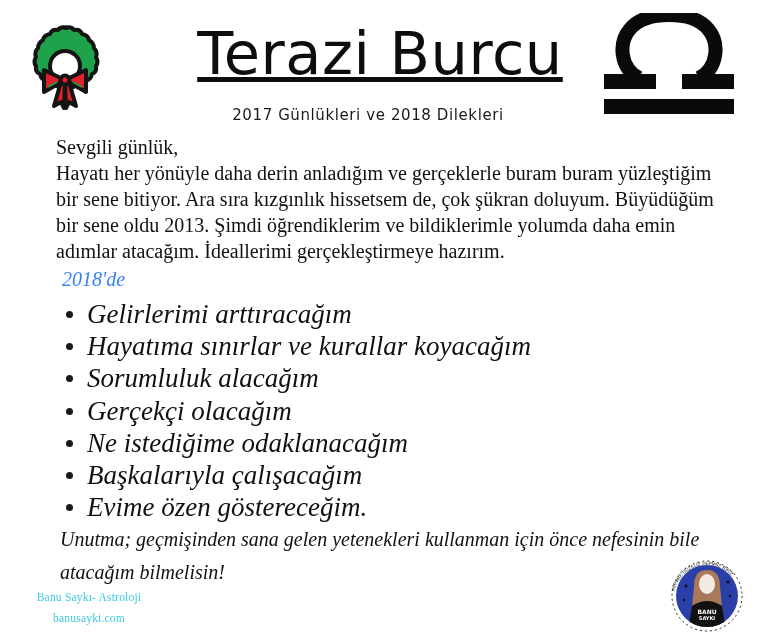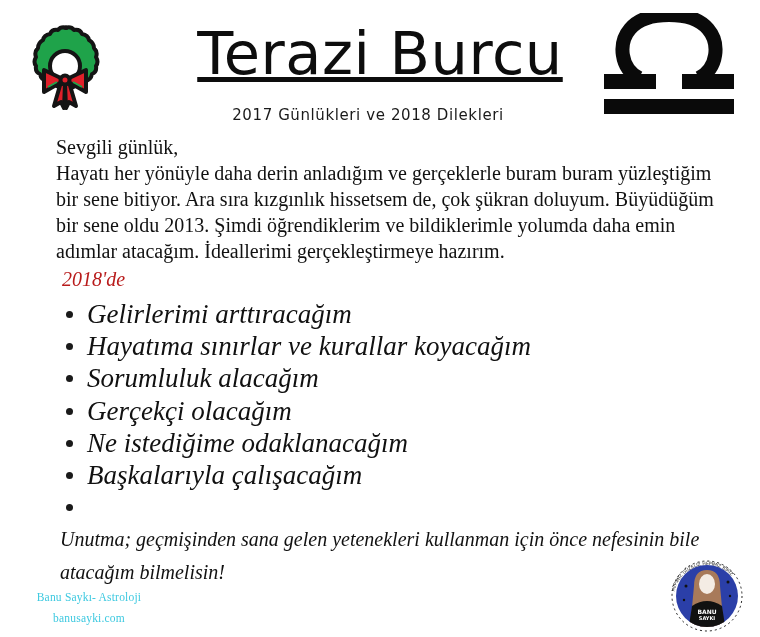--- a/index.html
+++ b/index.html
@@ -18,21 +18,21 @@
     #subtitle {
       left: 0; width: 736px; top: 106px; text-align: center;
       font-family: "DejaVu Sans", sans-serif; font-size: 15px; letter-spacing: 0.6px; color: #1a1a1a;
     }
     #body-text {
       left: 56px; top: 134px; width: 680px;
       font-size: 20px; line-height: 26px; color: #111;
     }
     #body-text p { margin: 0; }
     #year-label {
-      left: 62px; top: 268px; font-size: 20px; font-style: italic; color: #b91c1c; font-family: Liberation Serif, serif;
+      left: 62px; top: 268px; font-size: 20px; font-style: italic; color: #3b82f6; font-family: Liberation Serif, serif;
     }
     #wishes {
       left: 0; top: 299px; margin: 0; padding: 0; list-style: none;
     }
     #wishes li {
       position: relative; height: 32.2px; line-height: 30px;
       font-size: 27px; font-style: italic; color: #111; padding-left: 87px; white-space: nowrap;
     }
     #wishes li .dot {
       position: absolute; left: 66px; top: 12px; width: 7px; height: 7px; border-radius: 50%; background: #1a1a1a;
@@ -95,21 +95,21 @@
 
 <div id="year-label" class="abs">2018'de</div>
 
 <ul id="wishes" class="abs">
   <li><span class="dot"></span><span>Gelirlerimi arttıracağım</span></li>
   <li><span class="dot"></span><span>Hayatıma sınırlar ve kurallar koyacağım</span></li>
   <li><span class="dot"></span><span>Sorumluluk alacağım</span></li>
   <li><span class="dot"></span><span>Gerçekçi olacağım</span></li>
   <li><span class="dot"></span><span>Ne istediğime odaklanacağım</span></li>
   <li><span class="dot"></span><span>Başkalarıyla çalışacağım</span></li>
-  <li><span class="dot"></span></li>
+  <li><span class="dot"></span><span>Evime özen göstereceğim.</span></li>
 </ul>
 
 <div id="closing" class="abs">
   <p>Unutma; geçmişinden sana gelen yetenekleri kullanman için önce nefesinin bile</p>
   <p>atacağım bilmelisin!</p>
 </div>
 
 <div id="footer-name" class="abs footer">Banu Saykı- Astroloji</div>
 <div id="footer-site" class="abs footer">banusayki.com</div>
 

